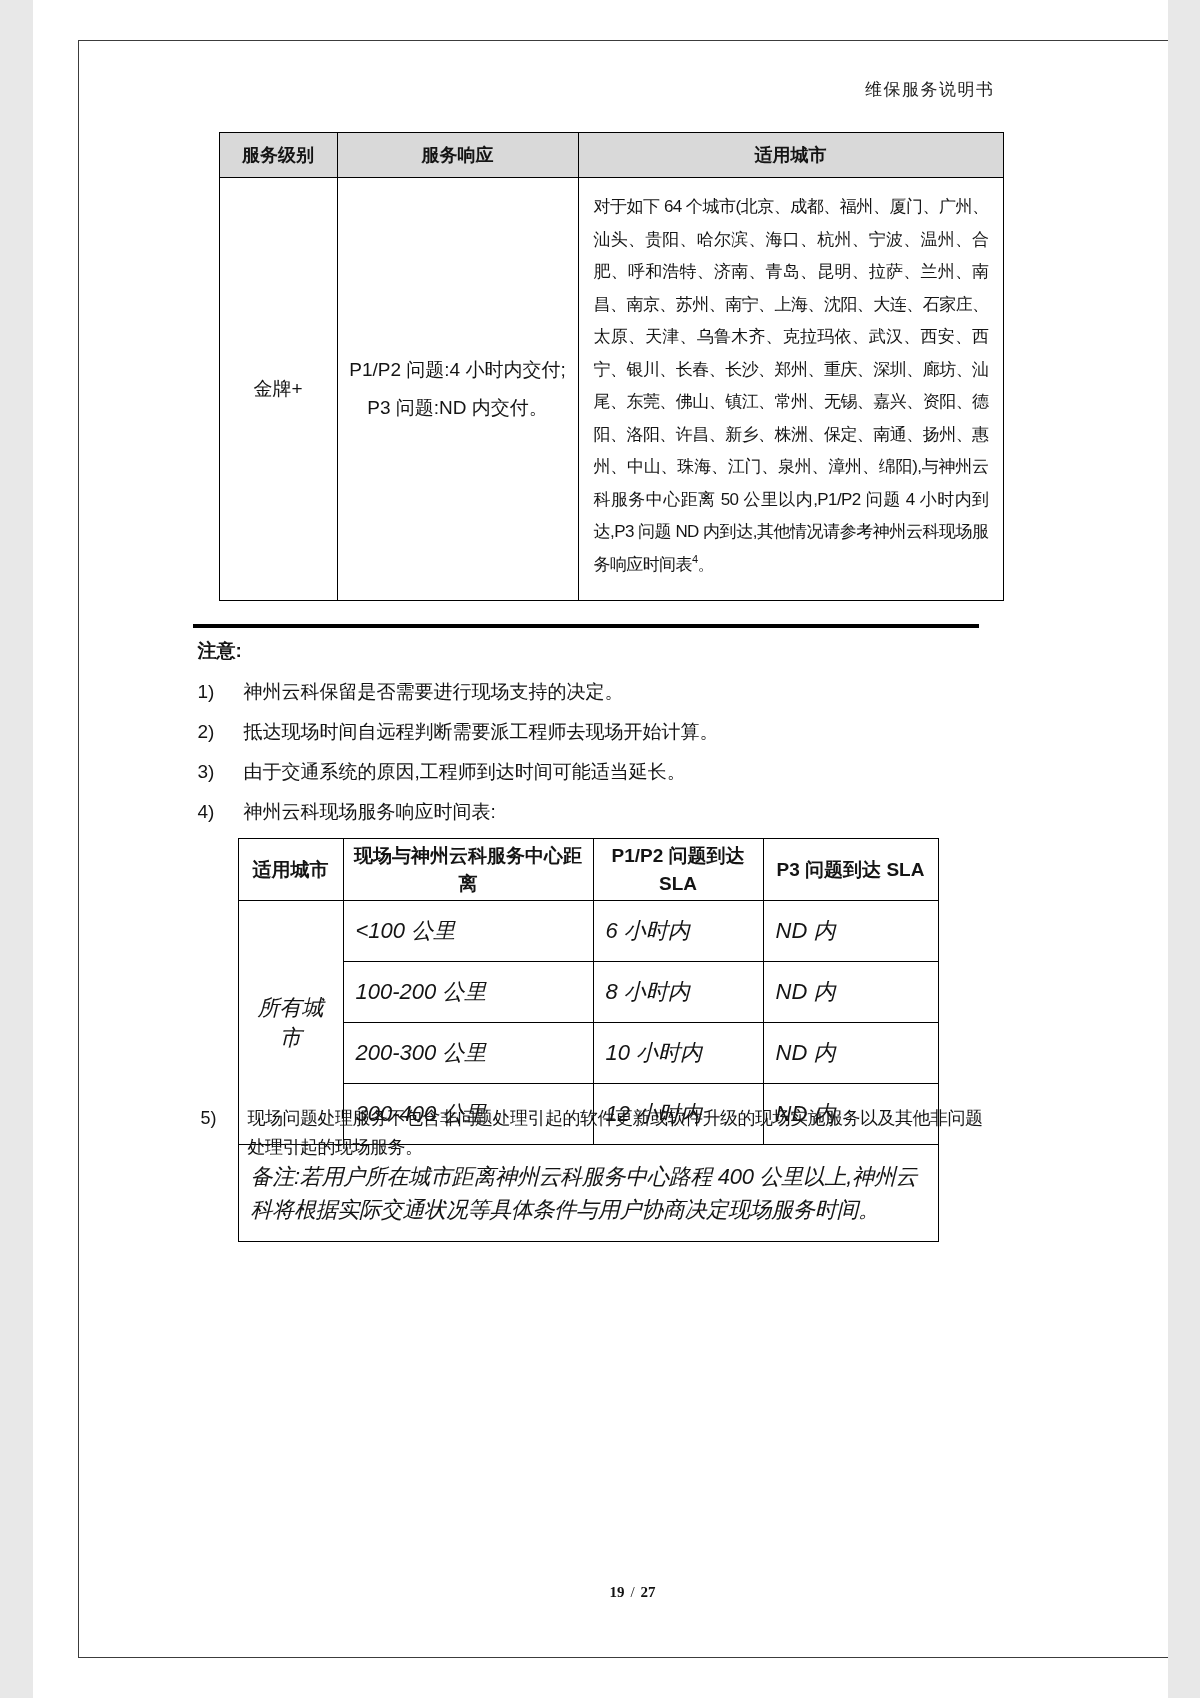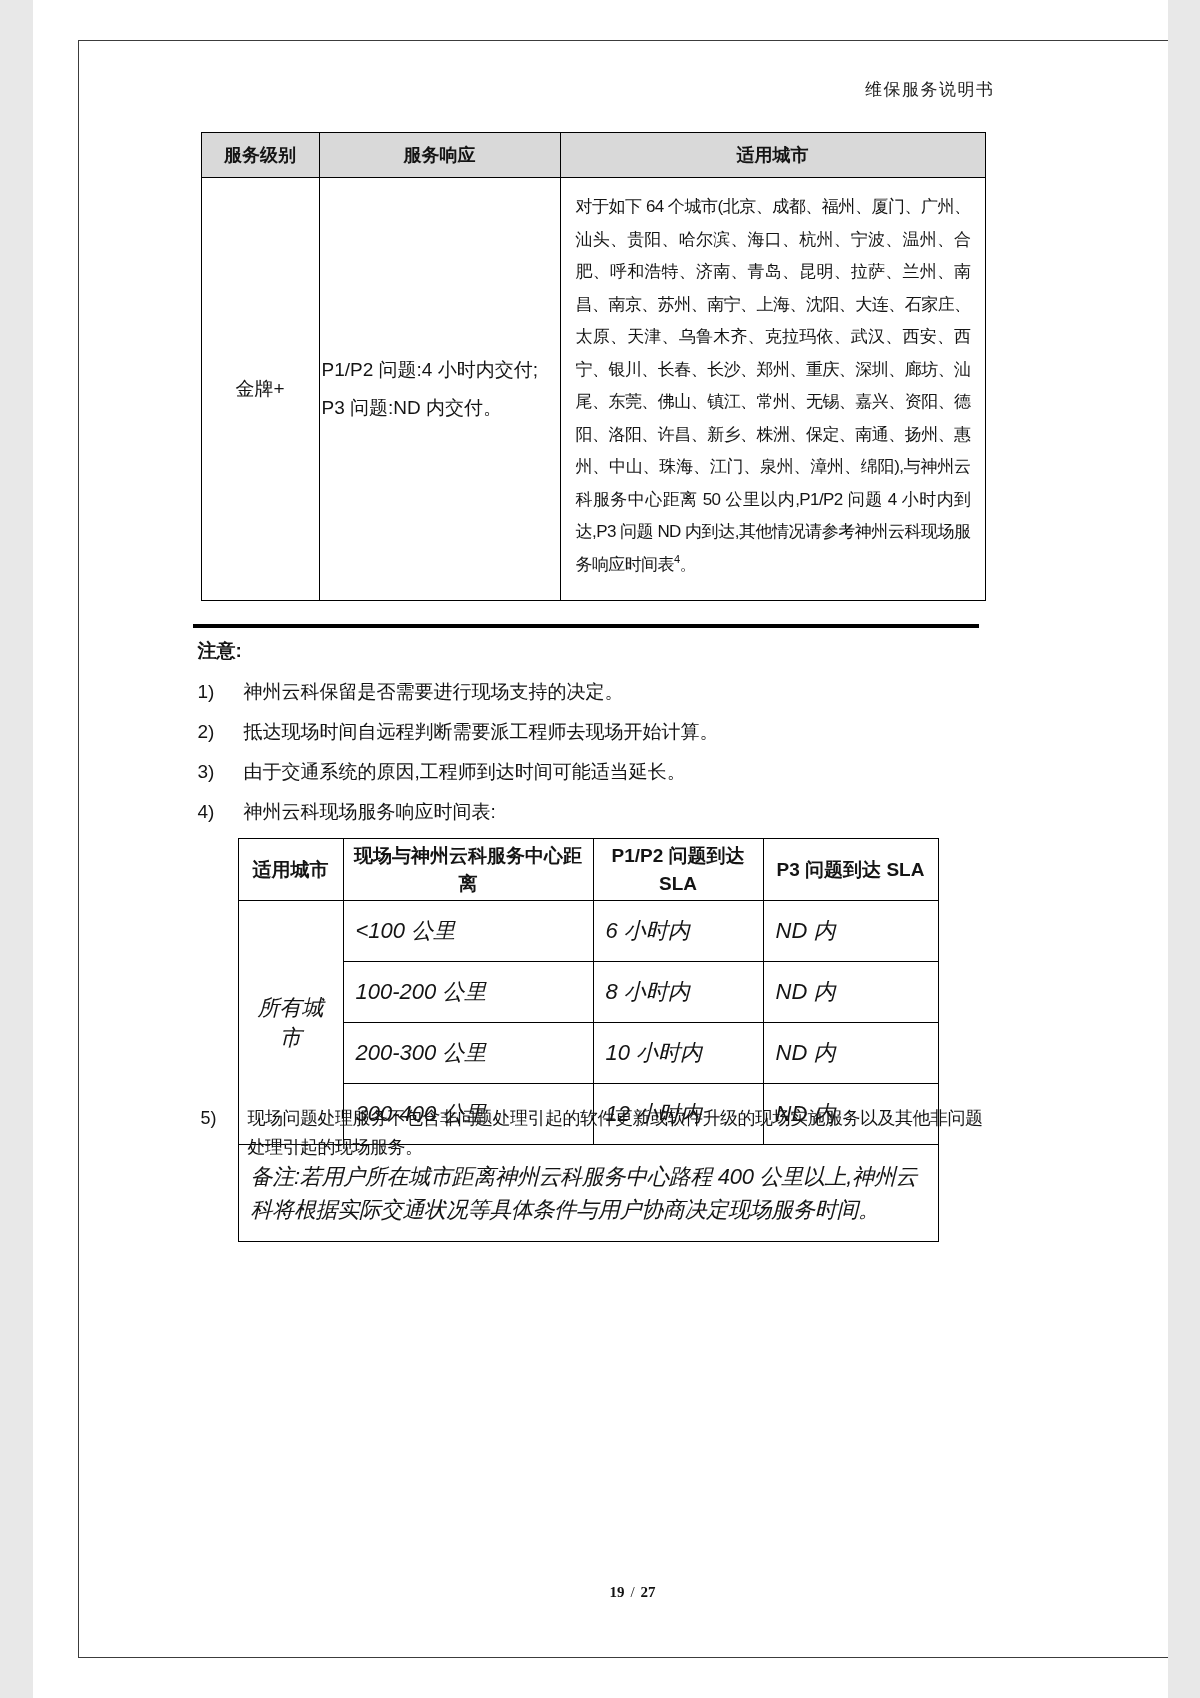--- a/index.html
+++ b/index.html
@@ -17,40 +17,40 @@
     border:1px solid #3c3c3c;
   }
   .doc-header{
     position:absolute;top:78px;left:178px;width:784px;
     text-align:right;
     font-family:"Liberation Serif", serif;
     font-size:17px;letter-spacing:1.5px;color:#222;
   }
   
   .service-table{
-    position:absolute;left:168px;top:132px;width:784px;
+    position:absolute;left:186px;top:132px;width:784px;
     border-collapse:collapse;table-layout:fixed;
   }
   .service-table th,.service-table td{
     border:1.5px solid #000;
     box-sizing:border-box;
   }
   .service-table th{
     background:var(--header-bg,#d9d9d9);
     height:45px;font-size:18px;font-weight:bold;text-align:center;
     padding:0 4px;
   }
   .col-level{width:118px;}
   .col-response{width:241px;}
   .col-cities{width:425px;}
   .cell-level{
     text-align:center;font-size:19px;vertical-align:middle;
   }
   .cell-response{
-    text-align:left;font-size:19px;vertical-align:middle;
+    text-align:center;font-size:19px;vertical-align:middle;
     padding:0 2px;line-height:36px;
   }
   .cell-response p{margin:0;}
   .cell-response p + p{margin-top:2px;}
   .cell-cities{
     vertical-align:top;height:423px;overflow:hidden;
     padding:13px 14px 10px 15px;
     font-size:17px;letter-spacing:-0.6px;line-height:32.5px;
     text-align:justify;
   }

